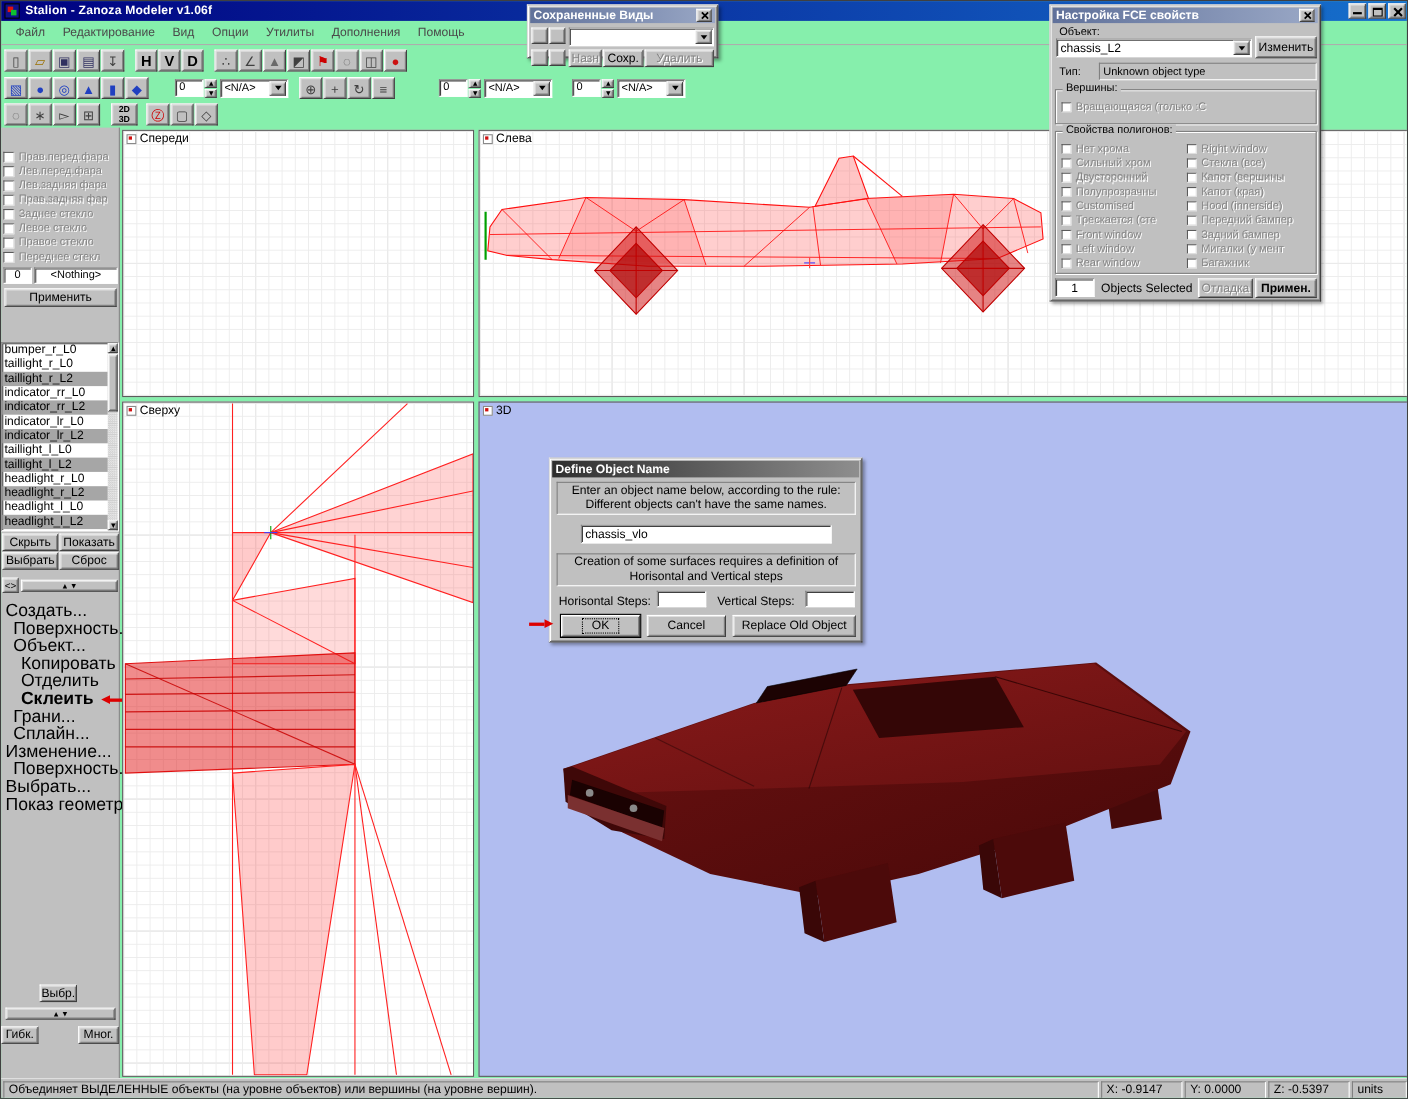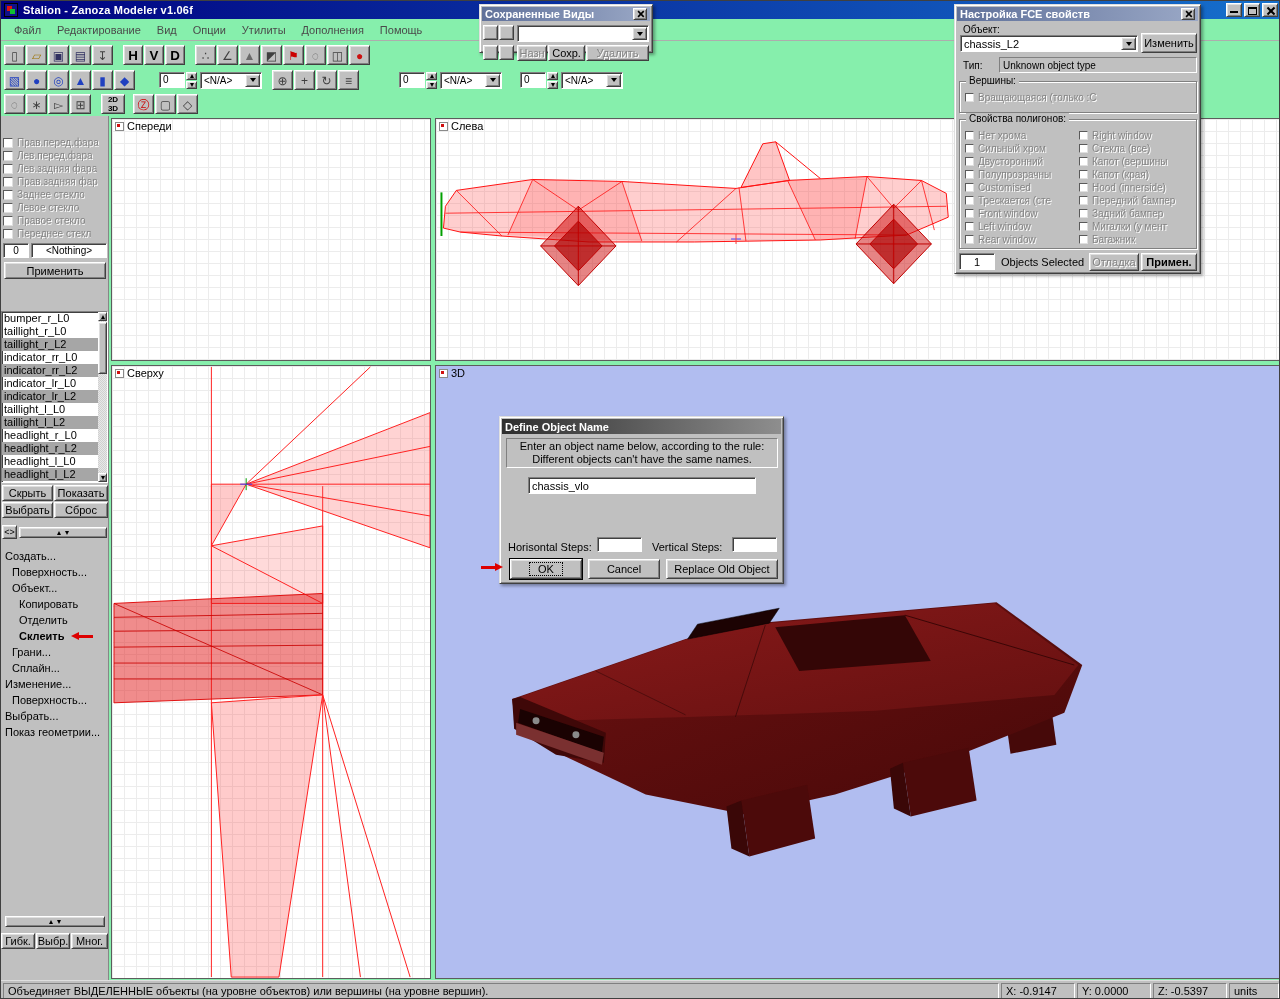--- a/index.html
+++ b/index.html
@@ -55,21 +55,21 @@
 .cbsm{width:9px;height:9px;}
 .lamp-label{font-size:10px;white-space:nowrap;overflow:hidden;}
 .zero-field{display:flex;align-items:center;justify-content:center;font-size:10px;}
 .parts{overflow:hidden;}
 .part{height:13px;line-height:13px;padding-left:2px;font-size:11px;white-space:nowrap;overflow:hidden;}
 .part.sel{background:#a6a6a6;}
 .sb{width:9px;background:repeating-conic-gradient(#e8e8e8 0 25%,#d0d0d0 0 50%) 0 0/2px 2px;}
 .sbb{position:absolute;left:0;width:9px;height:9px;display:flex;align-items:center;justify-content:center;padding:0;}
 .sbt{position:absolute;left:0;width:9px;}
 .tree-row{height:16px;display:flex;align-items:center;}
-.tree-label{font-size:11px;white-space:nowrap;}
+.tree-label{font-size:16px;white-space:nowrap;}
 .tsel{font-weight:bold;text-align:right;}
 .raL{display:inline-flex;align-items:center;margin-left:7px;}
 .raL .ah{width:0;height:0;border-top:4px solid transparent;border-bottom:4px solid transparent;border-right:8px solid #dd0000;}
 .raL .as{width:14px;height:3px;background:#dd0000;}
 .raR{display:inline-flex;align-items:center;}
 .raR .as{width:14px;height:3px;background:#dd0000;}
 .raR .ah{width:0;height:0;border-top:4px solid transparent;border-bottom:4px solid transparent;border-left:8px solid #dd0000;}
 .splitter{display:flex;align-items:center;justify-content:center;gap:4px;}
 
 .vp{position:absolute;border:1px solid #5c5c5c;}
@@ -355,21 +355,21 @@
         <div class="tree-row" style="padding-left: 4px;">
           <span class="tree-label">Показ геометрии...</span>
         </div>
       </div>
 
     <button class="btn r abs splitter" style="left:4px;top:800px;width:100px;height:11px;">
       <i class="tri-up sm"></i>
         <i class="tri-dn sm"></i>
     </button>
     <button class="btn r abs" style="left:0;top:817px;width:34px;height:16px;">Гибк.</button>
-    <button class="btn r abs" style="left:35px;top:817px;width:34px;height:16px;text-align:center;">Выбр.</button>
+    <button class="btn r abs" style="left:35px;top:779px;width:34px;height:16px;text-align:center;">Выбр.</button>
     <button class="btn r abs" style="left:70px;top:817px;width:37px;height:16px;">Мног.</button>
   </div>
 
   <div class="vp grid" style="left:110px;top:117px;width:320px;height:243px;">
     <span class="vp-label">
       <span class="vp-icon"></span>
       <span>Спереди</span>
     </span>
   </div>
 
@@ -629,20 +629,24 @@
 
   <div class="win" style="left:498px;top:415px;width:285px;height:168px;z-index:10;">
     <div class="wtitle dark">
       <span>Define Object Name</span>
     </div>
     <div class="dlg-panel abs" style="left:6px;top:21px;width:272px;height:30px;">
       <div>Enter an object name below, according to the rule:</div>
       <div>Different objects can't have the same names.</div>
     </div>
     <input class="tx abs" style="left: 28px; top: 60px; width: 228px; height: 17px;" value="chassis_vlo">
+    <div class="dlg-panel abs" style="left:6px;top:86px;width:272px;height:30px;">
+      <div>Creation of some surfaces requires a definition of</div>
+      <div>Horisontal and Vertical steps</div>
+    </div>
     <span class="abs" style="left:8px;top:124px;">Horisontal Steps:</span>
     <input class="tx abs" style="left: 97px; top: 120px; width: 45px; height: 15px;">
     <span class="abs" style="left:152px;top:124px;">Vertical Steps:</span>
     <input class="tx abs" style="left: 232px; top: 120px; width: 45px; height: 15px;">
     <button class="btn r okbtn abs" style="left:10px;top:142px;width:72px;height:20px;">
         <span>OK</span>
       </button>
     <button class="btn r abs" style="left:88px;top:142px;width:72px;height:20px;">Cancel</button>
     <button class="btn r abs" style="left:166px;top:142px;width:112px;height:20px;">Replace Old Object</button>
   </div>

